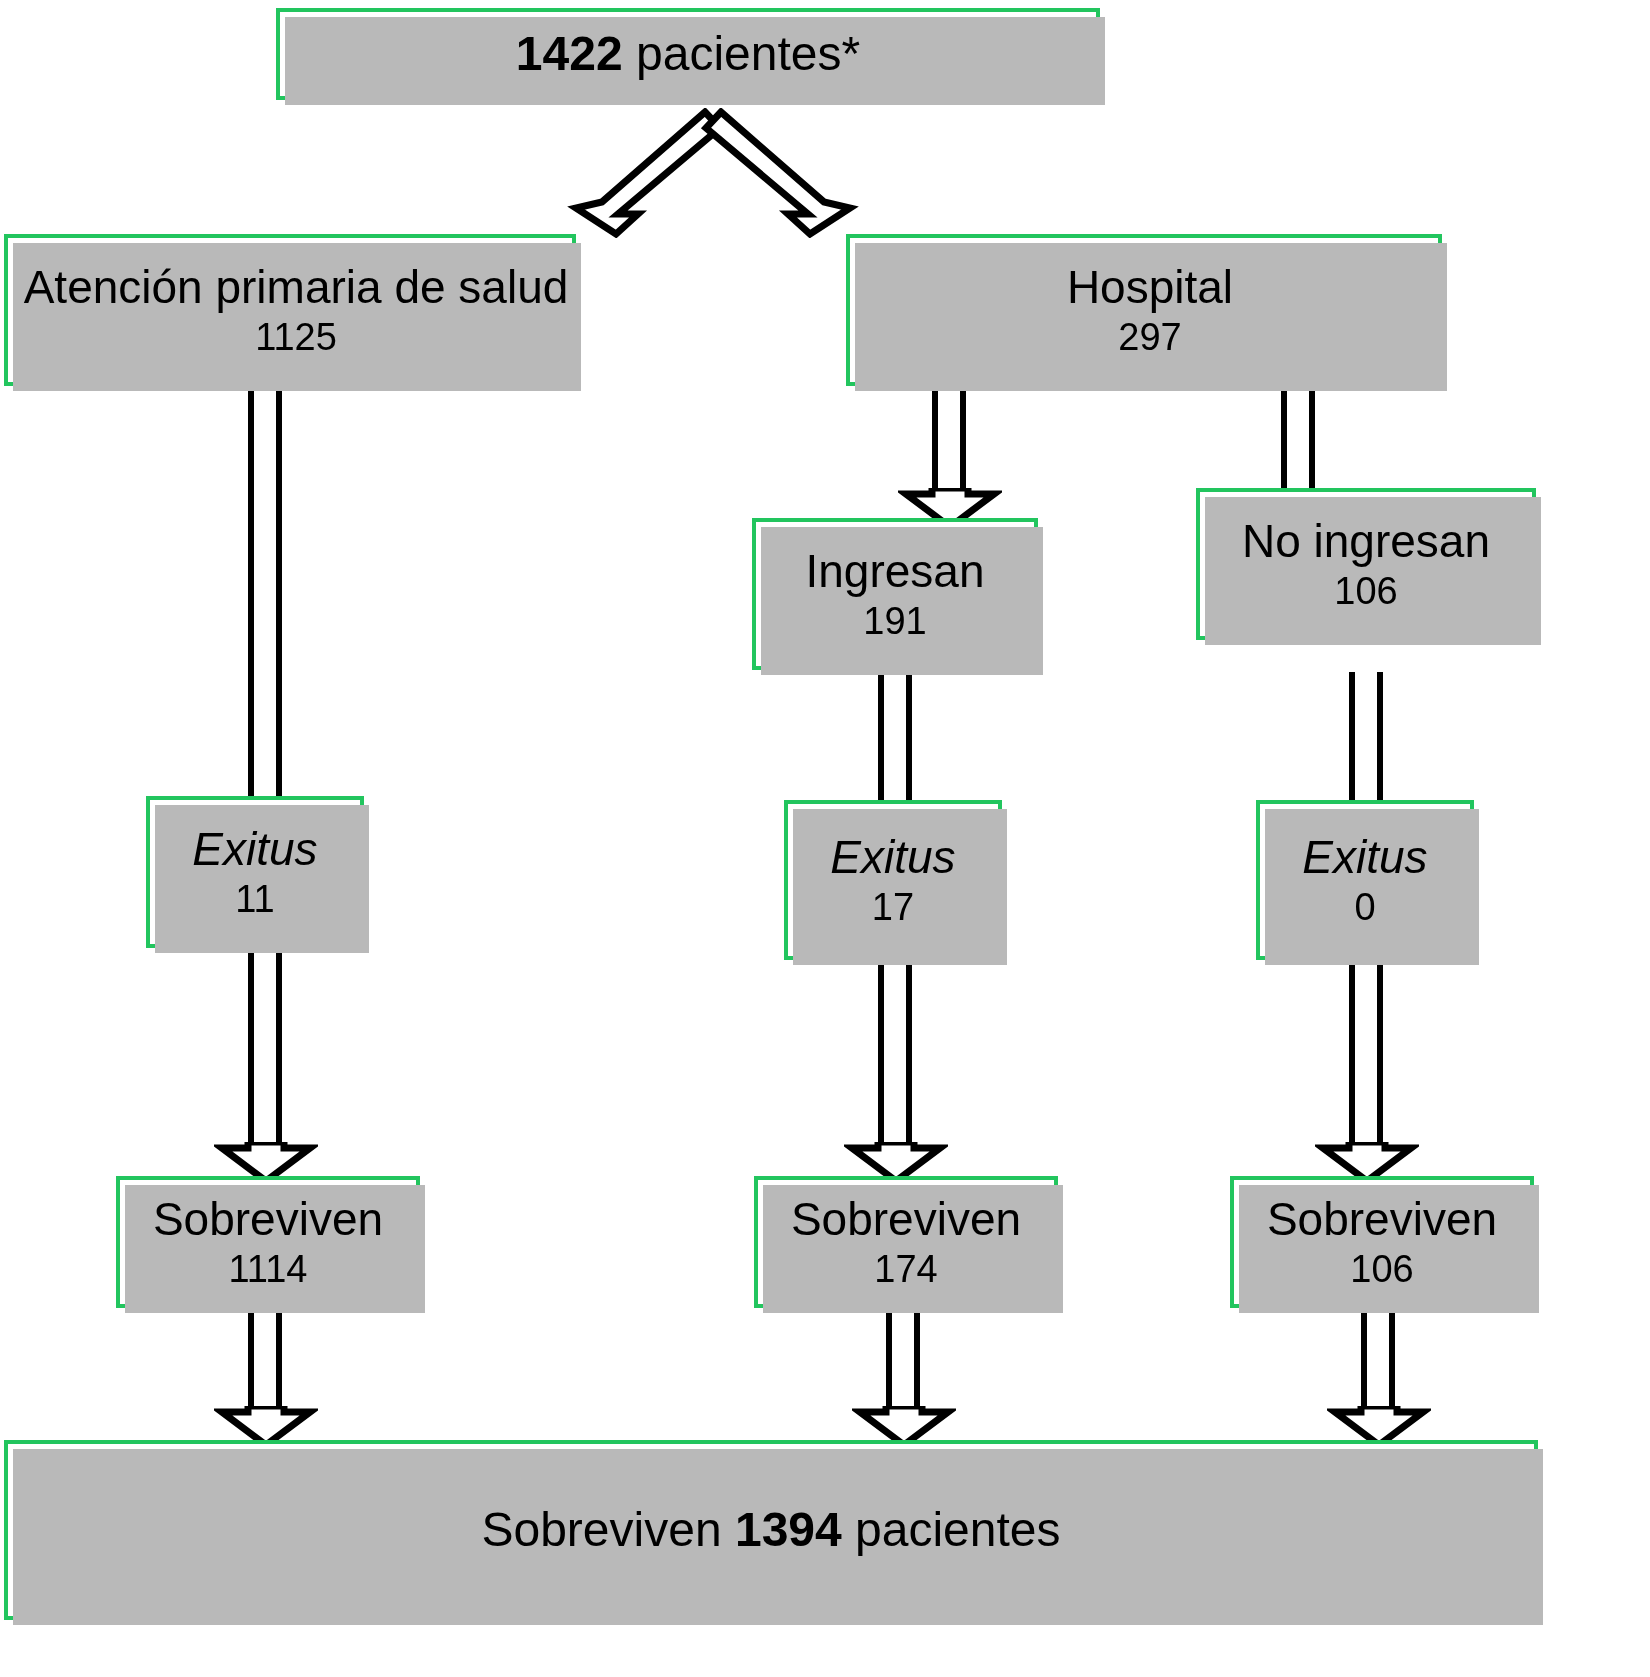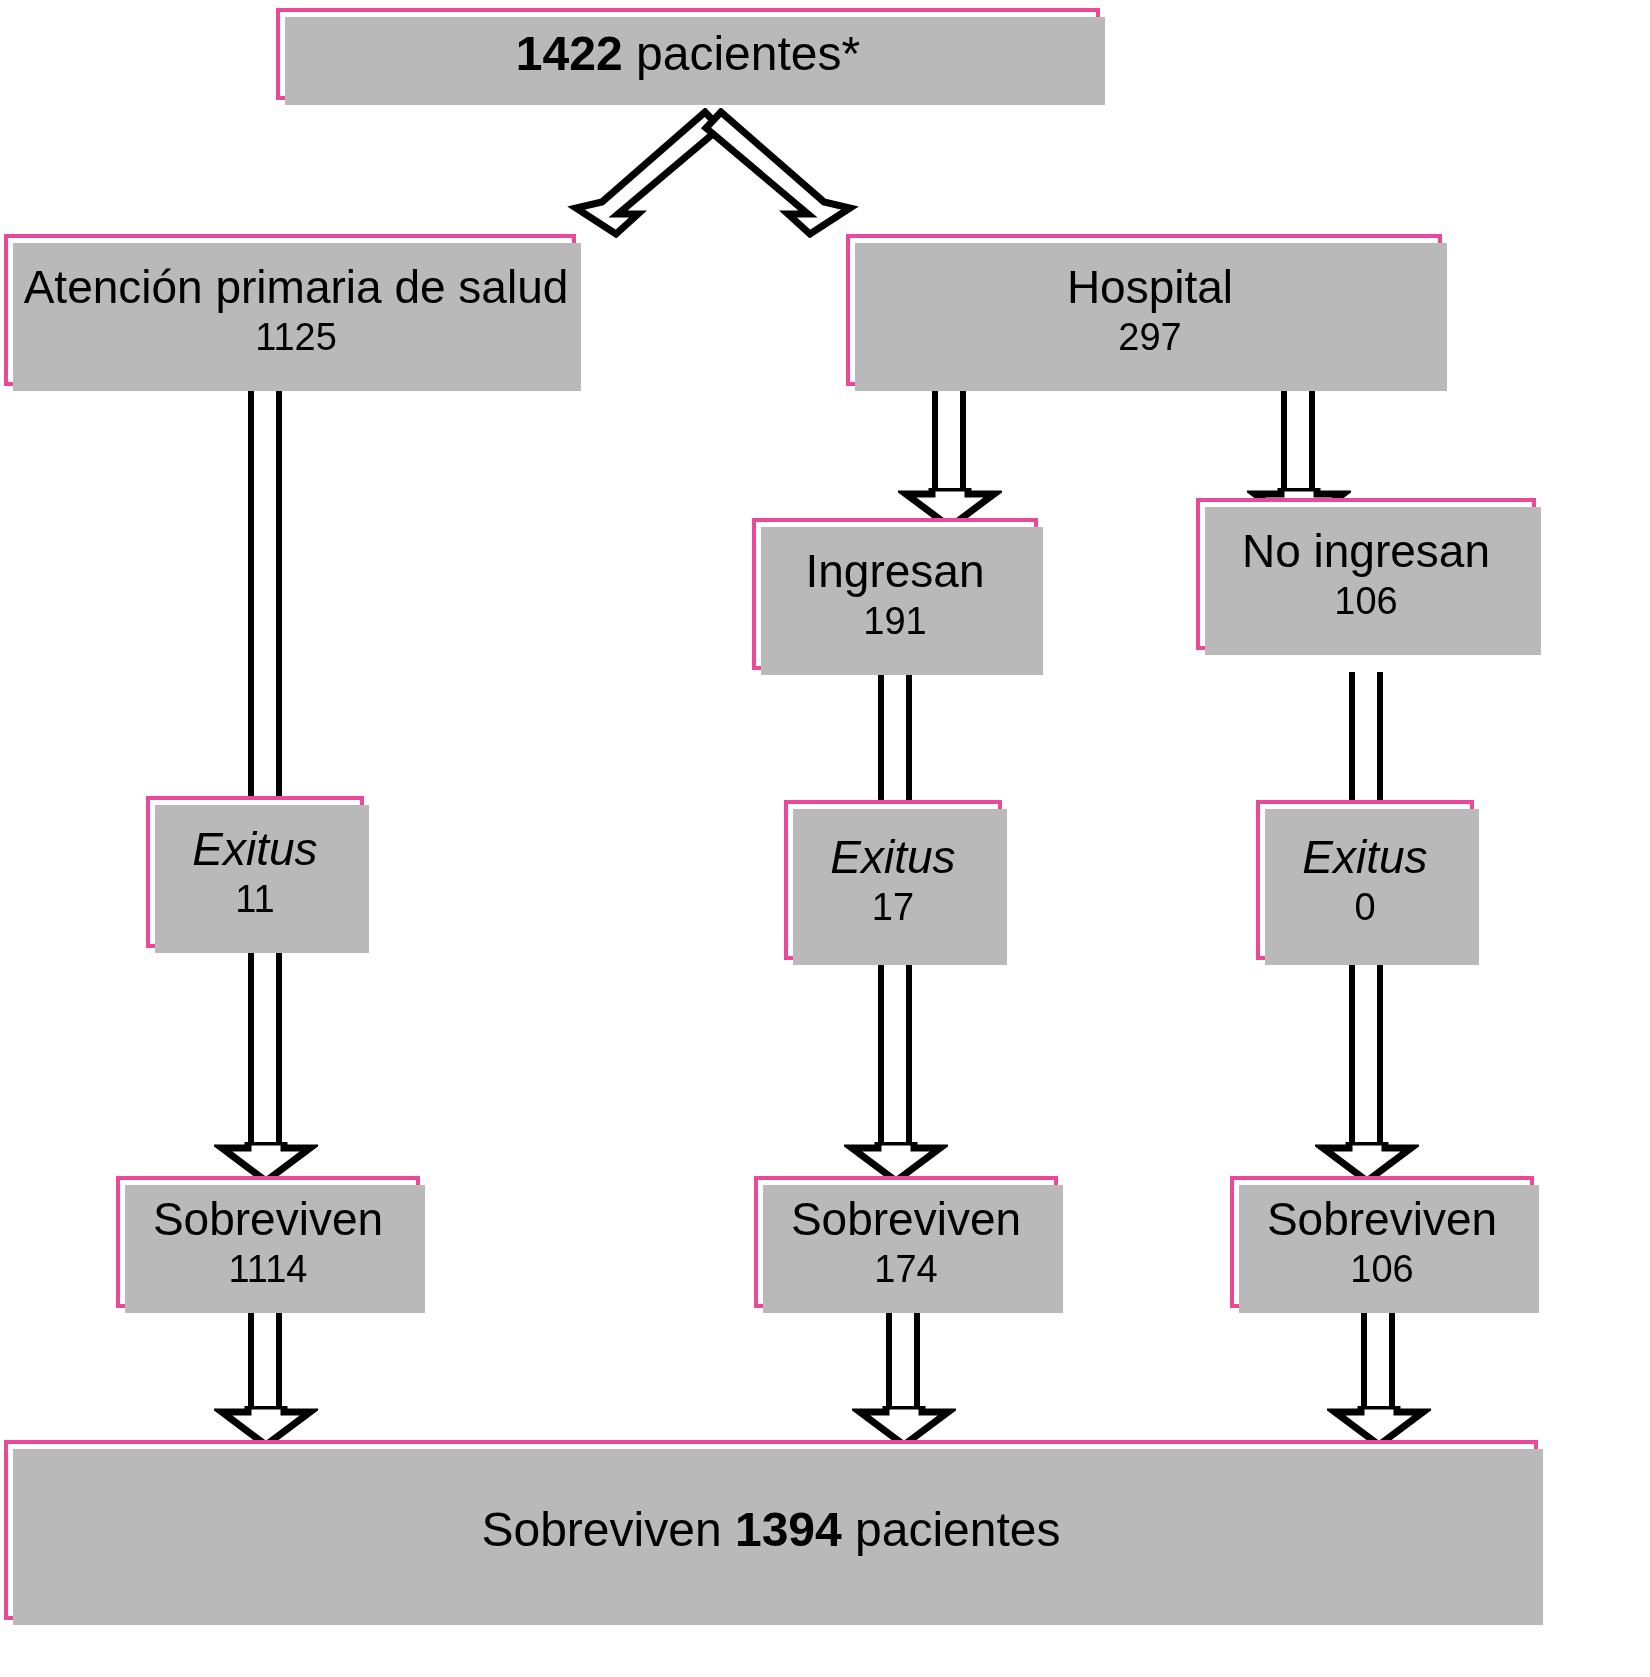--- a/index.html
+++ b/index.html
@@ -5,21 +5,21 @@
 <style>
   html,body{margin:0;padding:0;background:#ffffff;}
   body{font-family:"Liberation Sans", sans-serif;color:#000;}
   #stage{position:relative;width:1650px;height:1677px;background:#fff;overflow:hidden;}
 
   
   .box{
     position:absolute;
     box-sizing:border-box;
     background:#ffffff;
-    border:4px solid #ec4899;
+    border:4px solid #22c55e;
     display:flex;
     flex-direction:column;
     align-items:center;
     justify-content:center;
     text-align:center;
     line-height:1.16;
     z-index:6;
   }
   .box .shadow{
     position:absolute;
@@ -97,21 +97,21 @@
   </svg>
 
   <div class="box" style="left:752px; top:518px; width:286px; height:152px;">
     <div class="shadow"></div>
     <div class="inner">
       <span class="ln t-title">Ingresan</span>
       <span class="ln t-num">191</span>
     </div>
   </div>
 
-  <div class="box" style="left:1196px; top:498px; width:340px; height:152px;">
+  <div class="box" style="left:1196px; top:488px; width:340px; height:152px;">
     <div class="shadow"></div>
     <div class="inner">
       <span class="ln t-title">No ingresan</span>
       <span class="ln t-num">106</span>
     </div>
   </div>
 
   <div class="shaft" style="left:248px; top:388px; width:34px; height:410px;"></div>
 
   <div class="shaft" style="left:878px; top:672px; width:34px; height:130px;"></div>

